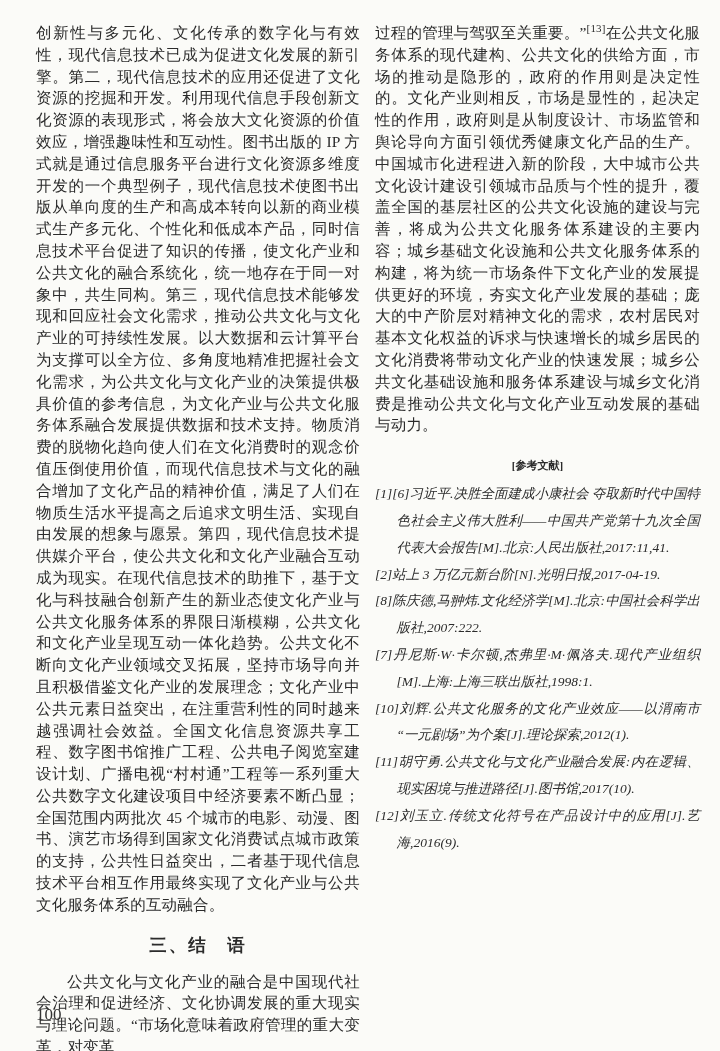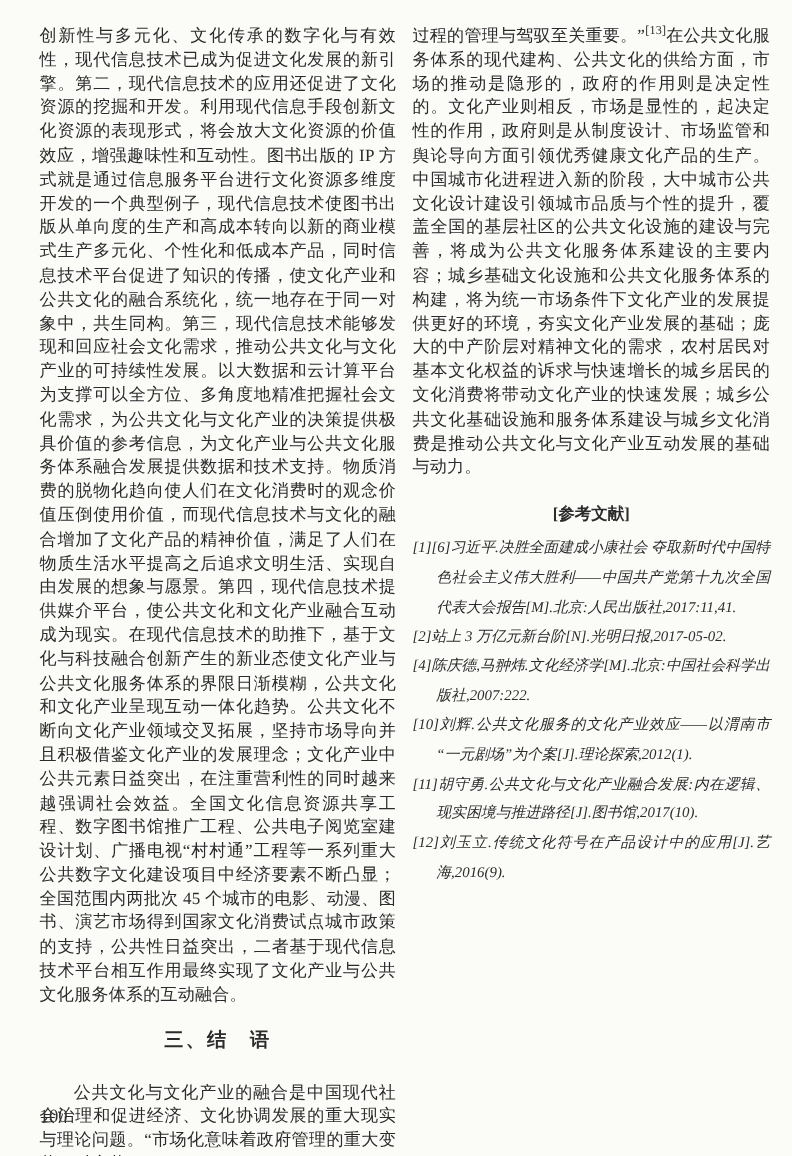--- a/index.html
+++ b/index.html
@@ -28,38 +28,38 @@
   .body-text {
     font-size: 15.5px;
     line-height: 21.8px;
     text-align: justify;
     margin: 0;
     letter-spacing: 0.2px;
   }
   .para-indent { text-indent: 2em; }
 
   .section-heading {
-    margin: 17px 0 26px 0;
+    margin: 17px 0 14px 0;
     text-align: center;
     font-size: 17.5px;
     font-weight: bold;
     letter-spacing: 2px;
     font-family: Liberation Serif, serif;
   }
 
   .citation-sup {
     font-size: 11px;
     vertical-align: super;
     line-height: 0;
   }
 
   .references-heading {
     margin: 22px 0 8px 0;
     text-align: center;
-    font-size: 15px;
+    font-size: 11px;
     font-weight: bold;
   }
   .references-list {
     margin: 0;
     padding: 0;
     list-style: none;
     font-size: 13.5px;
     line-height: 26.8px;
     font-style: italic;
     text-align: justify;
@@ -91,22 +91,23 @@
     <p class="body-text para-indent">公共文化与文化产业的融合是中国现代社会治理和促进经济、文化协调发展的重大现实与理论问题。“市场化意味着政府管理的重大变革，对变革</p>
   </div>
 
   <div class="column col-right">
     <p class="body-text"><span>过程的管理与驾驭至关重要。”</span><sup class="citation-sup">[13]</sup><span>在公共文化服务体系的现代建构、公共文化的供给方面，市场的推动是隐形的，政府的作用则是决定性的。文化产业则相反，市场是显性的，起决定性的作用，政府则是从制度设计、市场监管和舆论导向方面引领优秀健康文化产品的生产。中国城市化进程进入新的阶段，大中城市公共文化设计建设引领城市品质与个性的提升，覆盖全国的基层社区的公共文化设施的建设与完善，将成为公共文化服务体系建设的主要内容；城乡基础文化设施和公共文化服务体系的构建，将为统一市场条件下文化产业的发展提供更好的环境，夯实文化产业发展的基础；庞大的中产阶层对精神文化的需求，农村居民对基本文化权益的诉求与快速增长的城乡居民的文化消费将带动文化产业的快速发展；城乡公共文化基础设施和服务体系建设与城乡文化消费是推动公共文化与文化产业互动发展的基础与动力。</span></p>
 
     <div class="references-heading">[参考文献]</div>
 
     <ul class="references-list">
         <li>[1][6]习近平.决胜全面建成小康社会 夺取新时代中国特色社会主义伟大胜利——中国共产党第十九次全国代表大会报告[M].北京:人民出版社,2017:11,41.</li>
-        <li>[2]站上 3 万亿元新台阶[N].光明日报,2017-05-02.</li>
-        <li>[4]陈庆德,马翀炜.文化经济学[M].北京:中国社会科学出版社,2007:222.</li>
+        <li>[2]站上 3 万亿元新台阶[N].光明日报,2017-04-19.</li>
+        <li>[8]陈庆德,马翀炜.文化经济学[M].北京:中国社会科学出版社,2007:222.</li>
+        <li>[7]丹尼斯·W·卡尔顿,杰弗里·M·佩洛夫.现代产业组织[M].上海:上海三联出版社,1998:1.</li>
         <li>[10]刘辉.公共文化服务的文化产业效应——以渭南市“一元剧场”为个案[J].理论探索,2012(1).</li>
         <li>[11]胡守勇.公共文化与文化产业融合发展:内在逻辑、现实困境与推进路径[J].图书馆,2017(10).</li>
         <li>[12]刘玉立.传统文化符号在产品设计中的应用[J].艺海,2016(9).</li>
       </ul>
 
   </div>
 
   <div class="page-number">100</div>
 </div>
 

